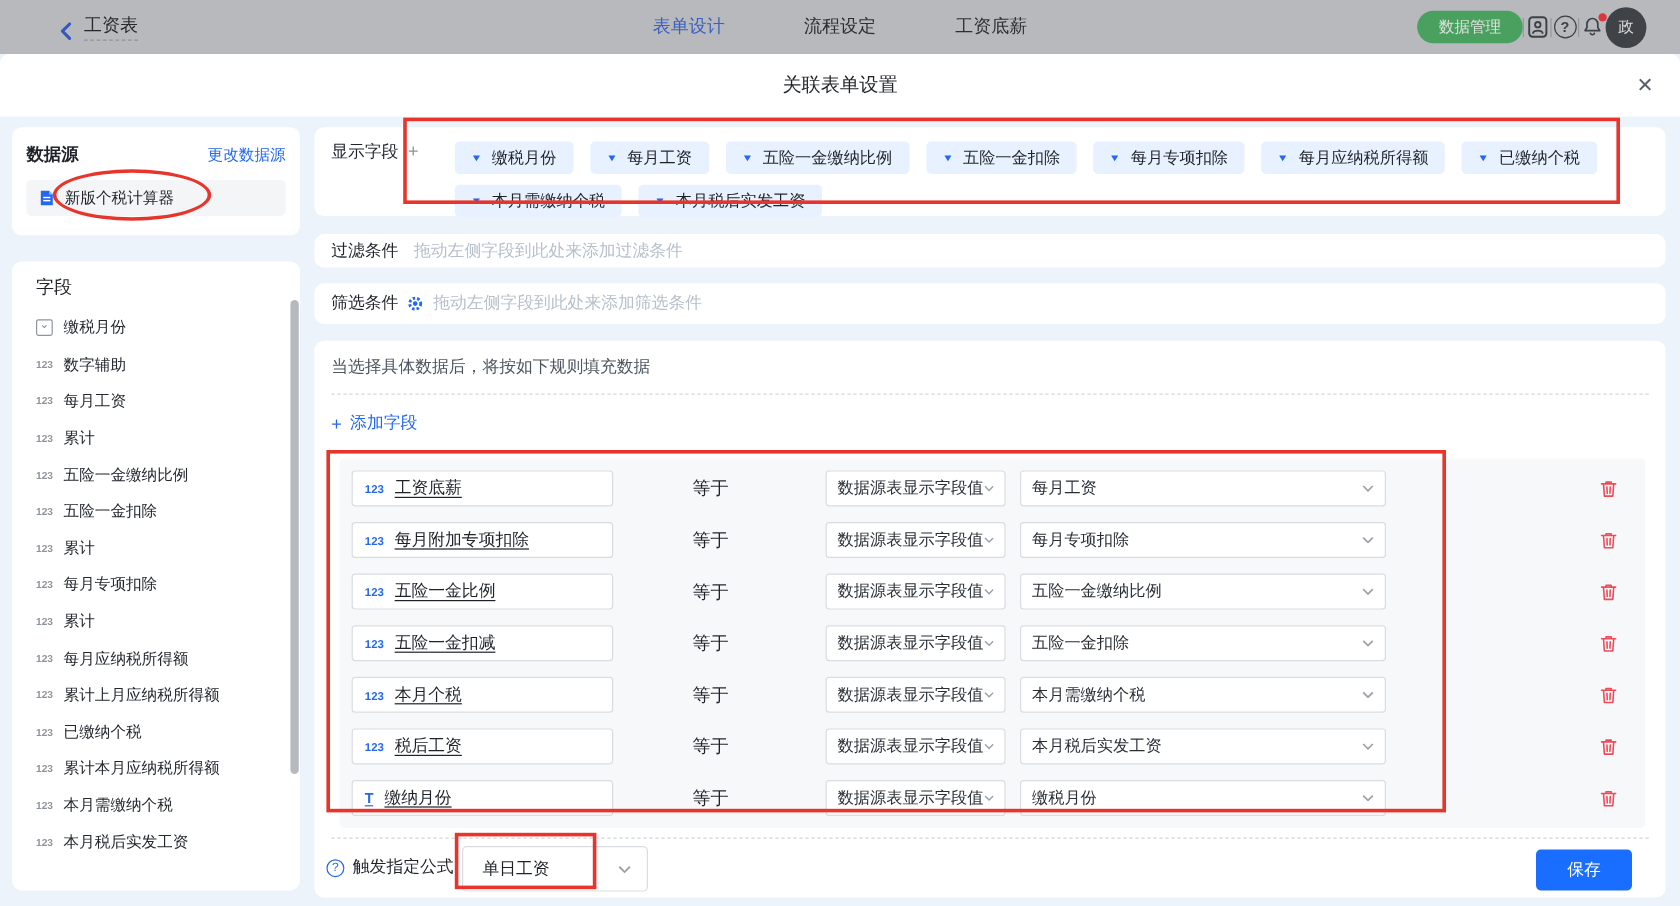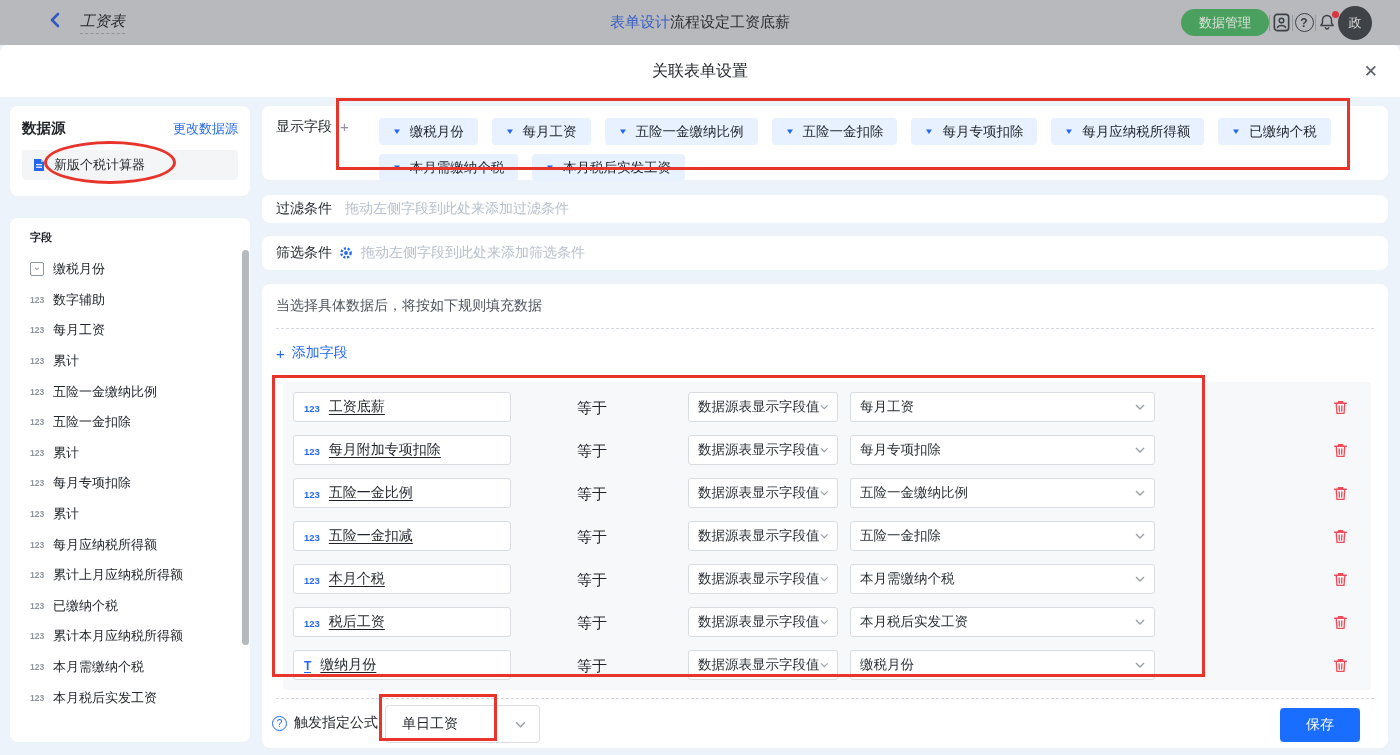--- a/index.html
+++ b/index.html
@@ -3,24 +3,24 @@
 <meta charset="utf-8">
 <style>
   * { margin:0; padding:0; box-sizing:border-box; }
   html,body { width:1400px; height:755px; overflow:hidden; }
   body { font-family:"Liberation Sans","DejaVu Sans",sans-serif; color:#1f2329; background:#edf3fb; }
   .root { position:relative; width:1400px; height:755px; }
 
   
   .topbar { position:absolute; left:0; top:0; width:1400px; height:45px; background:#b7b9bc;
             display:flex; align-items:center; padding:0 28px 0 48px; }
-  .back-group { display:flex; align-items:flex-start; gap:18px;font-style:italic; }
+  .back-group { display:flex; align-items:flex-end; gap:8px; }
   .back-btn { display:flex; align-items:center; cursor:pointer; }
   .doc-title { font-size:15px; color:#26282b; border-bottom:1px dashed #8f9296; padding-bottom:2px; }
-  .topbar-tabs { position:absolute; left:50%; transform:translateX(-50%); display:flex; }
+  .topbar-tabs { position:absolute; left:50%; transform:translateX(-50%); display:flex; gap:66px; }
   .topbar-tab { font-size:15px; color:#2c2f33; cursor:pointer; white-space:nowrap; }
   .topbar-tab.active { color:#3b5fc4; }
   .topbar-right { margin-left:auto; display:flex; align-items:center; }
   .pill-btn { background:#4aa05e; color:#dde2dd; font-size:13px; height:27px; padding:0 18px;
               border-radius:14px; display:flex; align-items:center; border:none; cursor:pointer; }
   .tb-divider { width:1px; height:16px; background:#97999c; }
   .tb-icon { width:22px; height:22px; display:flex; align-items:center; justify-content:center; position:relative; cursor:pointer; }
   .help-circle { width:19px; height:19px; border:1.6px solid #3c4148; border-radius:50%;
                  color:#3c4148; font-size:12px; font-weight:700; display:flex; align-items:center; justify-content:center; }
   .red-dot { position:absolute; right:-1px; top:-1px; width:7px; height:7px; border-radius:50%; background:#d9363e; }
@@ -39,21 +39,21 @@
 
   
   .ds-card { left:10px; top:106px; width:240px; height:90px; padding:13px 12px; }
   .ds-head { display:flex; align-items:center; justify-content:space-between; }
   .ds-title { font-size:14.5px; font-weight:700; }
   .link { color:#2468f2; font-size:13px; cursor:pointer; }
   .ds-item { margin-top:12px; height:30px; background:#f4f5f7; border-radius:4px;
              display:flex; align-items:center; padding:0 10px; gap:8px; font-size:13px; cursor:pointer; }
 
   .fields-card { left:10px; top:218px; width:240px; height:524px; padding:12px 10px 10px 20px; overflow:hidden; }
-  .fields-title { font-size:11px; font-weight:700; }
+  .fields-title { font-size:15px; font-weight:400; }
   .field-list { margin-top:9px; }
   .field-item { height:30.6px; display:flex; align-items:center; cursor:grab; }
   .fi { width:20px; flex:none; color:#8e949c; display:flex; align-items:center; justify-content:flex-start; }
   .fi-number::before { content:"123"; font-size:8.5px; font-weight:700; }
   .fi-title::before  { content:"T"; font-size:12px; font-weight:700; border-bottom:1px solid #8e949c; line-height:11px; }
   .fi-select::before { content:"⌄"; display:block; width:12px; height:12px; border:1.2px solid #8e949c;
                        border-radius:2px; font-size:10px; line-height:7px; text-align:center; }
   .field-label { font-size:13px; color:#23272e; margin-left:3px; white-space:nowrap; }
   .v-scrollbar { position:absolute; left:242px; top:250px; width:7px; height:395px; border-radius:4px; background:#b6babf; cursor:pointer; }
 

